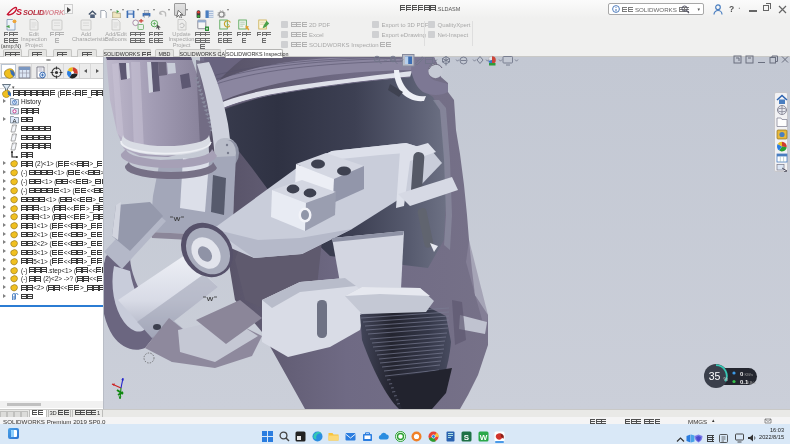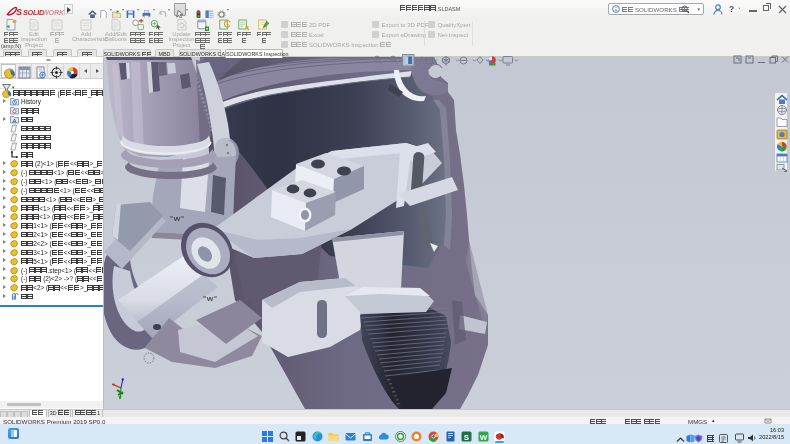--- a/index.html
+++ b/index.html
@@ -455,20 +455,33 @@
         <path d="M6 47.7 a4.8 4.8 0 0 1 4.7 5.5 l-4.7-0.7z" fill="#d03c2e"></path>
         <path d="M10.7 53.2 a4.8 4.8 0 0 1 -7.5 3.4 l2.8-4.1z" fill="#28a030"></path>
         <path d="M3.2 56.6 a4.8 4.8 0 0 1 -1.5 -6.5 l4.3 2.4z" fill="#2a7de0"></path>
         <path d="M1.7 50.1 a4.8 4.8 0 0 1 4.3-2.4 v4.8z" fill="#e8c020"></path>
         <rect x="1" y="60" width="10" height="8" fill="#fff" stroke="#4a7ec0" stroke-width="0.8"></rect>
         <rect x="1" y="60" width="10" height="2.4" fill="#4a7ec0"></rect>
         <path d="M4.3 62.4 v5.6 M7.6 62.4 v5.6" stroke="#9bb" stroke-width="0.6"></path>
         <rect x="1" y="70.5" width="7" height="5.5" fill="#dce6f4" stroke="#778" stroke-width="0.7"></rect>
         <path d="M6 74 l5 3 -2.5 0.5 1 2" fill="none" stroke="#445" stroke-width="0.9"></path>
       </svg></div>
+    <div class="abs" style="left:702px;top:363px;width:62px;height:26px;"><svg width="62" height="26">
+        <rect x="12" y="5" width="43" height="17" rx="8.5" fill="#23262f"></rect>
+        <circle cx="14" cy="13" r="12" fill="#3a3f4b"></circle>
+        <path d="M14 2.2 a10.8 10.8 0 0 1 9.3 16.2" fill="none" stroke="#35c8b4" stroke-width="1.8"></path>
+        <text x="12.5" y="17" font-size="10.5" fill="#fff" text-anchor="middle" font-family="Liberation Sans">35</text>
+        <text x="21.5" y="17.5" font-size="5" fill="#ccc" font-family="Liberation Sans">%</text>
+        <circle cx="32" cy="10" r="1.6" fill="#3b9ae8"></circle>
+        <circle cx="32" cy="18.5" r="1.6" fill="#35c04a"></circle>
+        <text x="38" y="12.5" font-size="6" fill="#eee" font-family="Liberation Sans" font-weight="bold">0</text>
+        <text x="42.5" y="12.5" font-size="4" fill="#999" font-family="Liberation Sans">KB/s</text>
+        <text x="38" y="21" font-size="6" fill="#eee" font-family="Liberation Sans" font-weight="bold">0.1</text>
+        <text x="45" y="21" font-size="4" fill="#999" font-family="Liberation Sans">KB/s</text>
+      </svg></div>
     <div id="panel" class="abs">
       <div class="abs" style="left:46px;top:1.5px;width:5px;height:2.5px;border:0.8px solid #999;border-radius:50%;"></div>
       <div class="ptabs">
         <div class="ptc" style="left:1px;background:#fff;border:1px solid #b9c4d2;">
           <div style="margin:0.5px;"><svg width="13" height="13">
               <path d="M2 4 q-2 3 1 6 q4 3 7 0 q3 -4 0 -7 q-3 -3 -8 1z" fill="#f0c020" stroke="#8a6d1d" stroke-width="0.6"></path>
               <path d="M7 3 a4.5 4.5 0 0 1 4 7 l-3-3z" fill="#3c6eb4"></path>
             </svg></div>
         </div>
         <div class="ptc" style="left:17px;">

